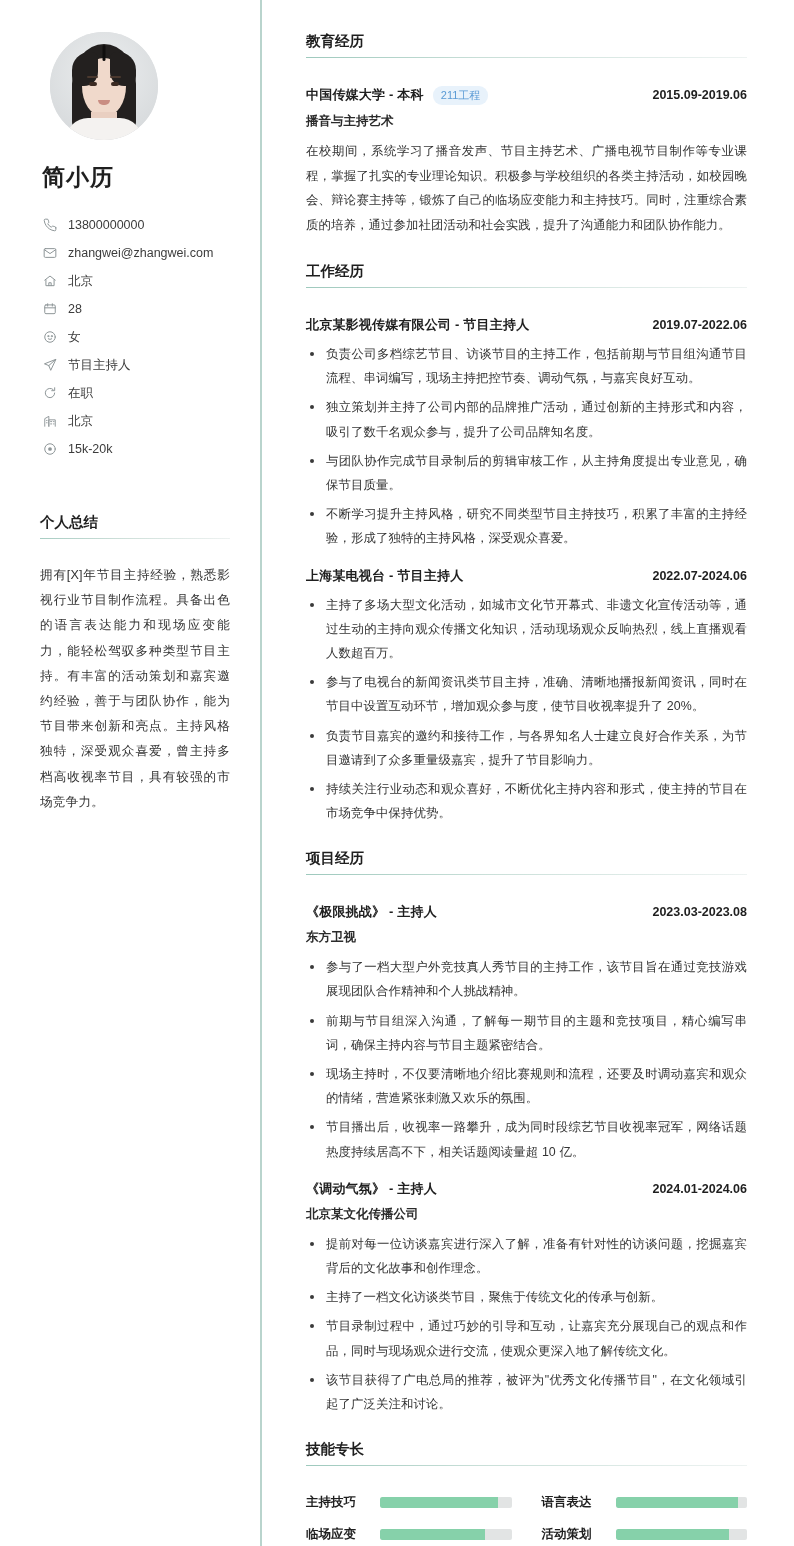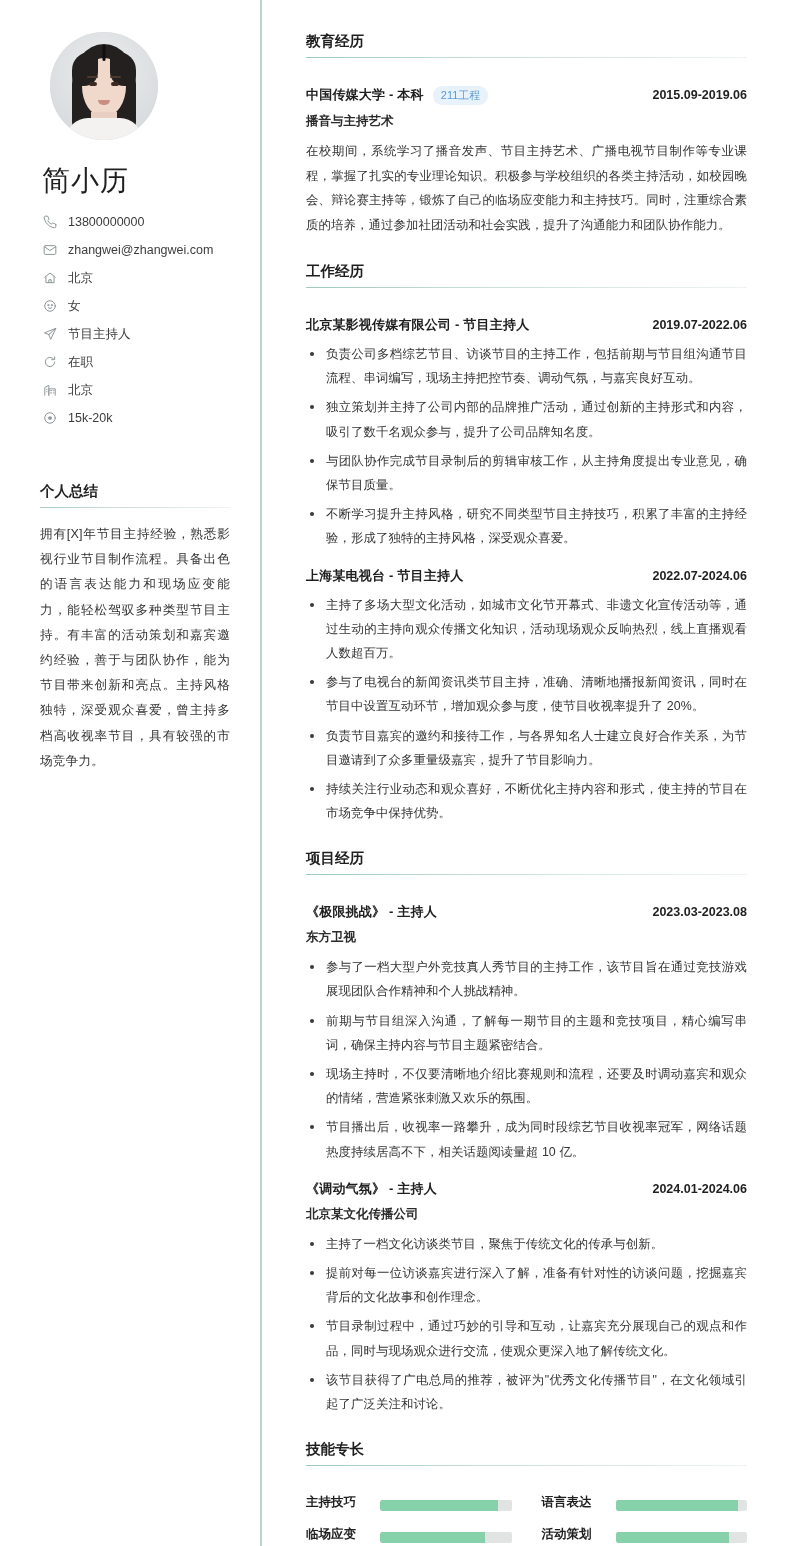--- a/index.html
+++ b/index.html
@@ -80,24 +80,24 @@
     position:absolute; left:50%; top:80px; transform:translateX(-50%);
     width:26px; height:20px; background:#e9cfc1;
   }
   .av-body {
     position:absolute; left:50%; bottom:0; transform:translateX(-50%);
     width:76px; height:22px; background:#f4f2f0;
     border-radius: 30px 30px 0 0;
   }
 
   .name {
-    font-size: 28px;
-    font-weight: 400;
+    font-size: 23px;
+    font-weight: 700;
     letter-spacing: 1px;
-    margin: 22px 0 8px 2px;
+    margin: 22px 0 18px 2px;
     color: #1f1f1f;
   }
   .contact-list { list-style: none; }
   .contact-item {
     display: flex;
     align-items: center;
     gap: 11px;
     font-size: 12.5px;
     color: #3c3c3c;
     padding: 6.5px 0 6.5px 2px;
@@ -110,21 +110,21 @@
     color: #8d9597;
   }
   .ci-ico svg { display:block; }
 
   .side-sec { margin-top: 50px; }
   .side-sec-title {
     font-size: 14.5px;
     font-weight: 700;
     color: #1f1f1f;
     padding-bottom: 7px;
-    margin-bottom: 14px;
+    margin-bottom: 24px;
     position: relative;
   }
   .side-sec-title::after {
     content: "";
     position: absolute;
     left: 0; right: 0; bottom: 0;
     height: 1.5px;
     background: linear-gradient(to right, #a8cdc3 0%, #cfe0da 45%, #eef2f1 100%);
   }
   .summary-text {
@@ -229,21 +229,21 @@
 
   
   .skill-grid {
     display: grid;
     grid-template-columns: 1fr 1fr;
     column-gap: 30px;
     row-gap: 15px;
   }
   .skill-row {
     display: flex;
-    align-items: flex-end;
+    align-items: center;
     gap: 12px;
   }
   .skill-name {
     font-size: 12.5px;
     font-weight: 700;
     color: #1f1f1f;
     white-space: nowrap;
     flex: 0 0 auto;
     min-width: 62px;
   }
@@ -309,20 +309,29 @@
               <path d="M3 10.5 12 3.5l9 7"></path>
               <path d="M5 10v10h14V10"></path>
               <path d="M10 20v-5h4v5"></path>
             </svg>
         </span>
         <span>北京</span>
       </li>
       <li class="contact-item">
         <span class="ci-ico">
           <svg width="14" height="14" viewBox="0 0 24 24" fill="none" stroke="currentColor" stroke-width="1.7" stroke-linecap="round" stroke-linejoin="round">
+              <rect x="3" y="5" width="18" height="15" rx="2"></rect>
+              <path d="M3 10h18M8 3v4M16 3v4"></path>
+            </svg>
+        </span>
+        <span>28</span>
+      </li>
+      <li class="contact-item">
+        <span class="ci-ico">
+          <svg width="14" height="14" viewBox="0 0 24 24" fill="none" stroke="currentColor" stroke-width="1.7" stroke-linecap="round" stroke-linejoin="round">
               <circle cx="12" cy="12" r="9"></circle>
               <circle cx="9" cy="10.5" r="1"></circle>
               <circle cx="15" cy="10.5" r="1"></circle>
               <path d="M9 15c1.8 1.4 4.2 1.4 6 0"></path>
             </svg>
         </span>
         <span>女</span>
       </li>
       <li class="contact-item">
         <span class="ci-ico">
@@ -433,22 +442,22 @@
         </ul>
       </div>
 
       <div class="entry">
         <div class="entry-head">
           <span class="entry-title">《调动气氛》 - 主持人</span>
           <span class="entry-date">2024.01-2024.06</span>
         </div>
         <div class="entry-sub">北京某文化传播公司</div>
         <ul class="bullets">
+          <li class="bullet">提前对每一位访谈嘉宾进行深入了解，准备有针对性的访谈问题，挖掘嘉宾背后的文化故事和创作理念。</li>
           <li class="bullet">主持了一档文化访谈类节目，聚焦于传统文化的传承与创新。</li>
-          <li class="bullet">提前对每一位访谈嘉宾进行深入了解，准备有针对性的访谈问题，挖掘嘉宾背后的文化故事和创作理念。</li>
           <li class="bullet">节目录制过程中，通过巧妙的引导和互动，让嘉宾充分展现自己的观点和作品，同时与现场观众进行交流，使观众更深入地了解传统文化。</li>
           <li class="bullet">该节目获得了广电总局的推荐，被评为"优秀文化传播节目"，在文化领域引起了广泛关注和讨论。</li>
         </ul>
       </div>
     </section>
 
     <section class="section">
       <h2 class="sec-title">技能专长</h2>
       <div class="skill-grid">
         <div class="skill-row">

